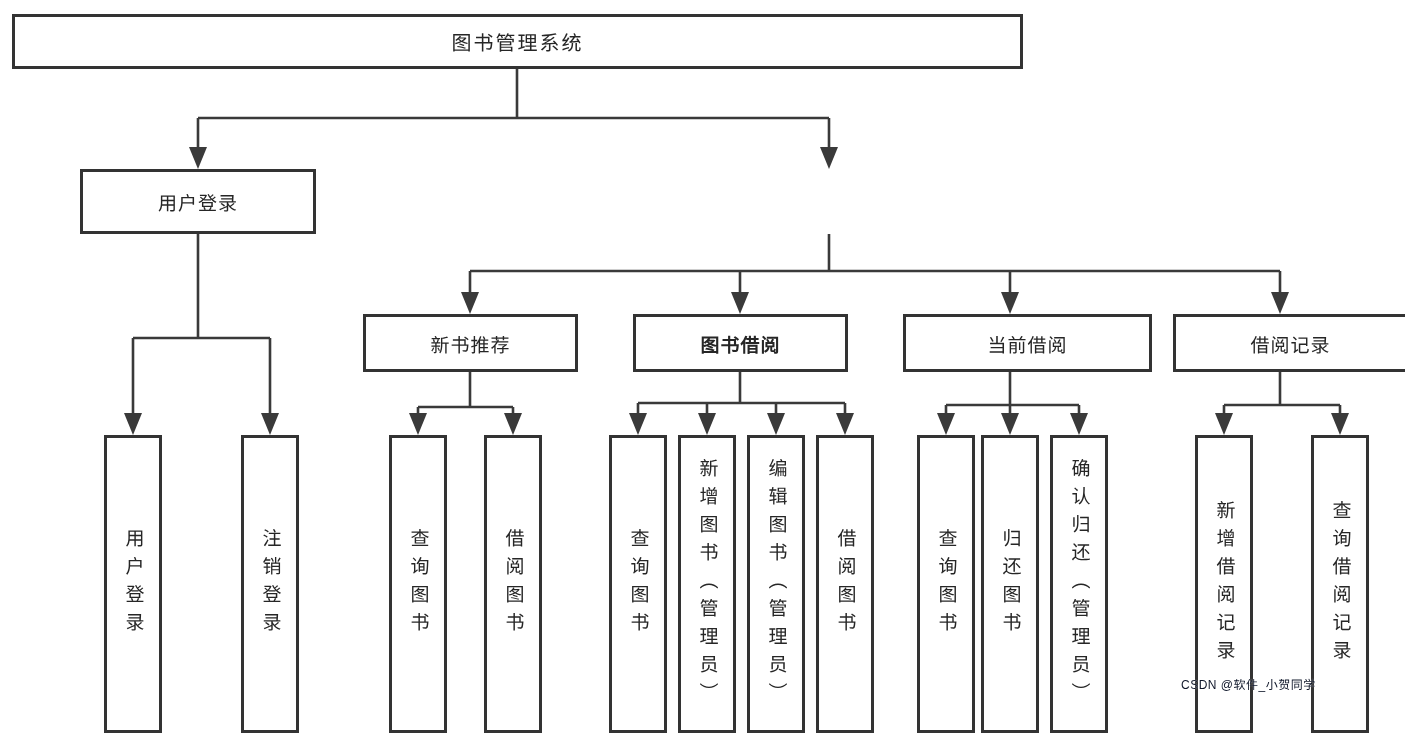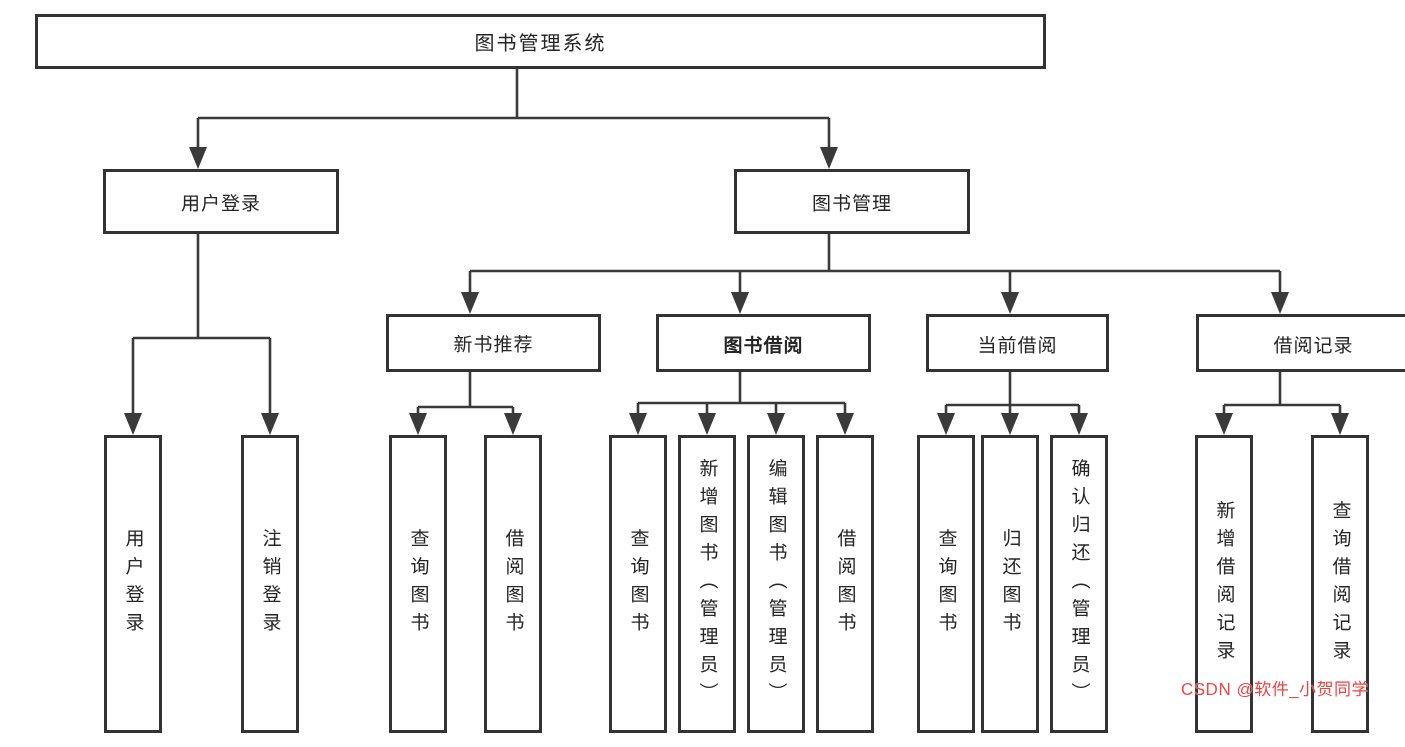--- a/index.html
+++ b/index.html
@@ -34,41 +34,40 @@
     color: #262626;
     display: flex;
     align-items: center;
     justify-content: center;
     text-align: center;
   }
   .hbox {
     font-size: 19px;
     letter-spacing: 1px;
     white-space: nowrap;
-    margin-left: 23px;
   }
   .root-box {
     font-size: 20px;
     letter-spacing: 2px;
   }
   .vbox {
     writing-mode: vertical-rl;
     text-orientation: mixed;
     font-size: 19px;
     letter-spacing: 9px;
     line-height: 1;
     white-space: nowrap;
   }
   .watermark {
     position: absolute;
     left: 1181px;
     top: 675px;
-    font-size: 17px;
+    font-size: 12px;
     letter-spacing: 0.5px;
-    color: #ef4444;
+    color: #0f172a;
     text-shadow: 0 0 1px rgba(255,255,255,0.8);
     z-index: 10;
     white-space: nowrap;
   }
 </style>
 </head>
 <body>
 
 <div class="canvas">
 
@@ -118,25 +117,24 @@
     <g>
       <path d="M1280 372 V405 M1224 405 H1340 M1224 405 V416 M1340 405 V416"></path>
       <polygon points="1215,413 1233,413 1224,435"></polygon>
       <polygon points="1331,413 1349,413 1340,435"></polygon>
     </g>
   </svg>
 
   <div class="node hbox root-box" style="left:12px; top:14px; width:1011px; height:55px;">图书管理系统</div>
 
   <div class="node hbox" style="left:80px; top:169px; width:236px; height:65px;">用户登录</div>
-  <div class="node hbox" style="left:711px; top:169px; width:236px; height:65px;">图书管理</div>
 
-  <div class="node hbox" style="left:363px; top:314px; width:215px; height:58px;font-family:Liberation Mono, monospace;">新书推荐</div>
+  <div class="node hbox" style="left:363px; top:314px; width:215px; height:58px;">新书推荐</div>
   <div class="node hbox" style="left:633px; top:314px; width:215px; height:58px;font-weight:bold;">图书借阅</div>
-  <div class="node hbox" style="left:903px; top:314px; width:183px; height:58px;">当前借阅</div>
+  <div class="node hbox" style="left:903px; top:314px; width:249px; height:58px;">当前借阅</div>
   <div class="node hbox" style="left:1173px; top:314px; width:235px; height:58px;">借阅记录</div>
 
   <div class="node vbox" style="left:104px; top:435px; width:58px; height:298px;">用户登录</div>
   <div class="node vbox" style="left:241px; top:435px; width:58px; height:298px;">注销登录</div>
 
   <div class="node vbox" style="left:389px; top:435px; width:58px; height:298px;">查询图书</div>
   <div class="node vbox" style="left:484px; top:435px; width:58px; height:298px;">借阅图书</div>
 
   <div class="node vbox" style="left:609px; top:435px; width:58px; height:298px;">查询图书</div>
   <div class="node vbox" style="left:678px; top:435px; width:58px; height:298px;">新增图书（管理员）</div>

